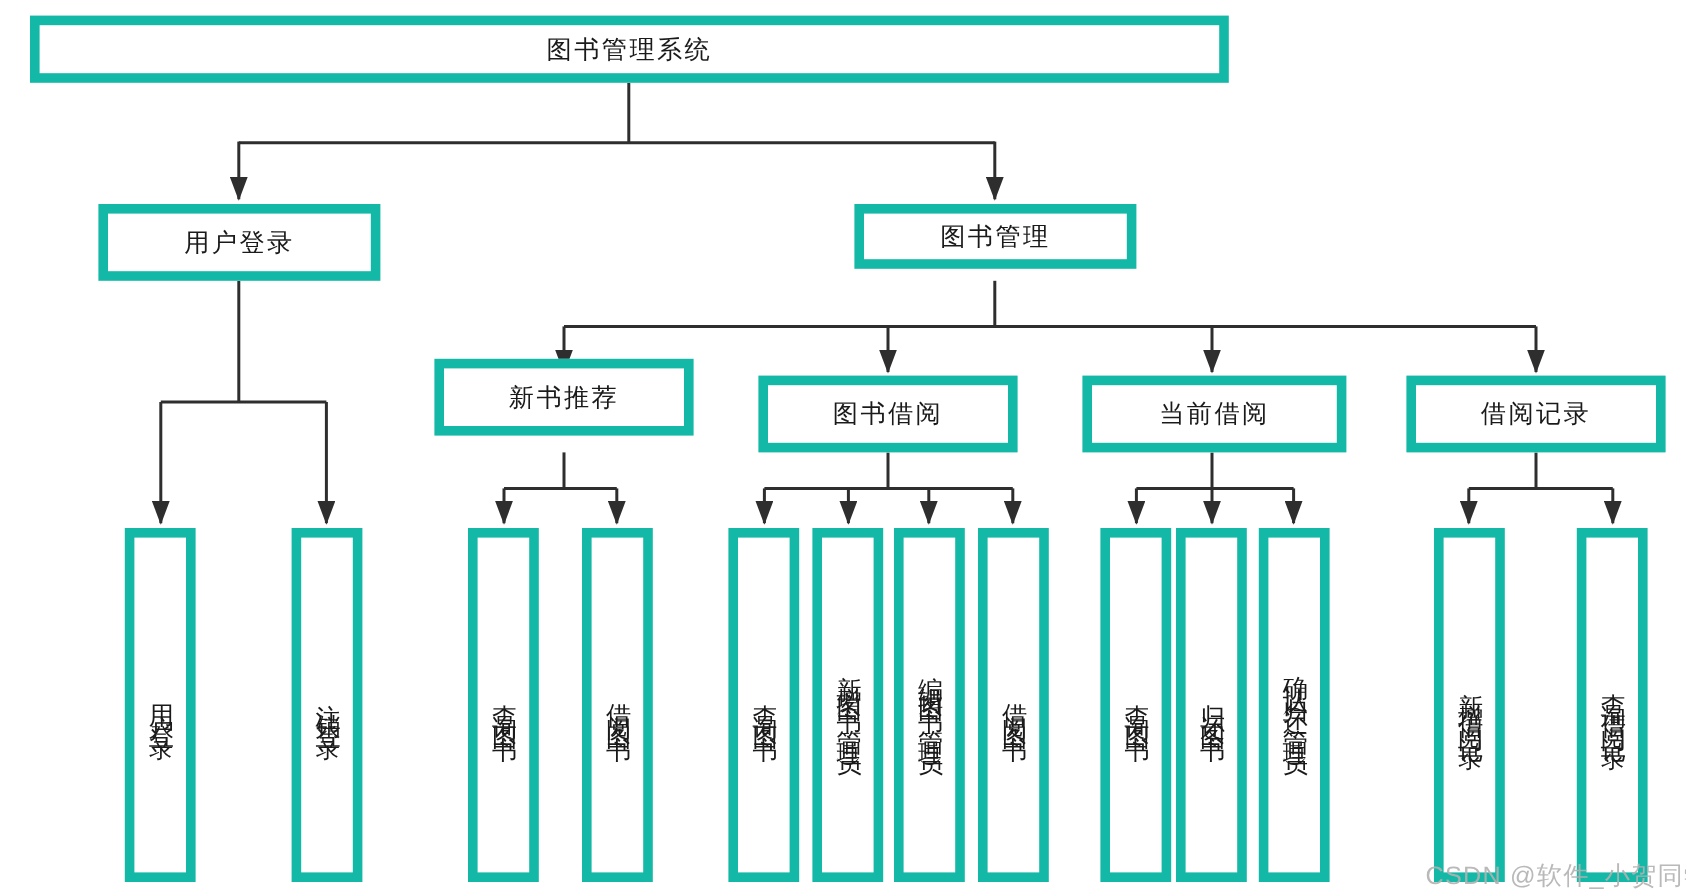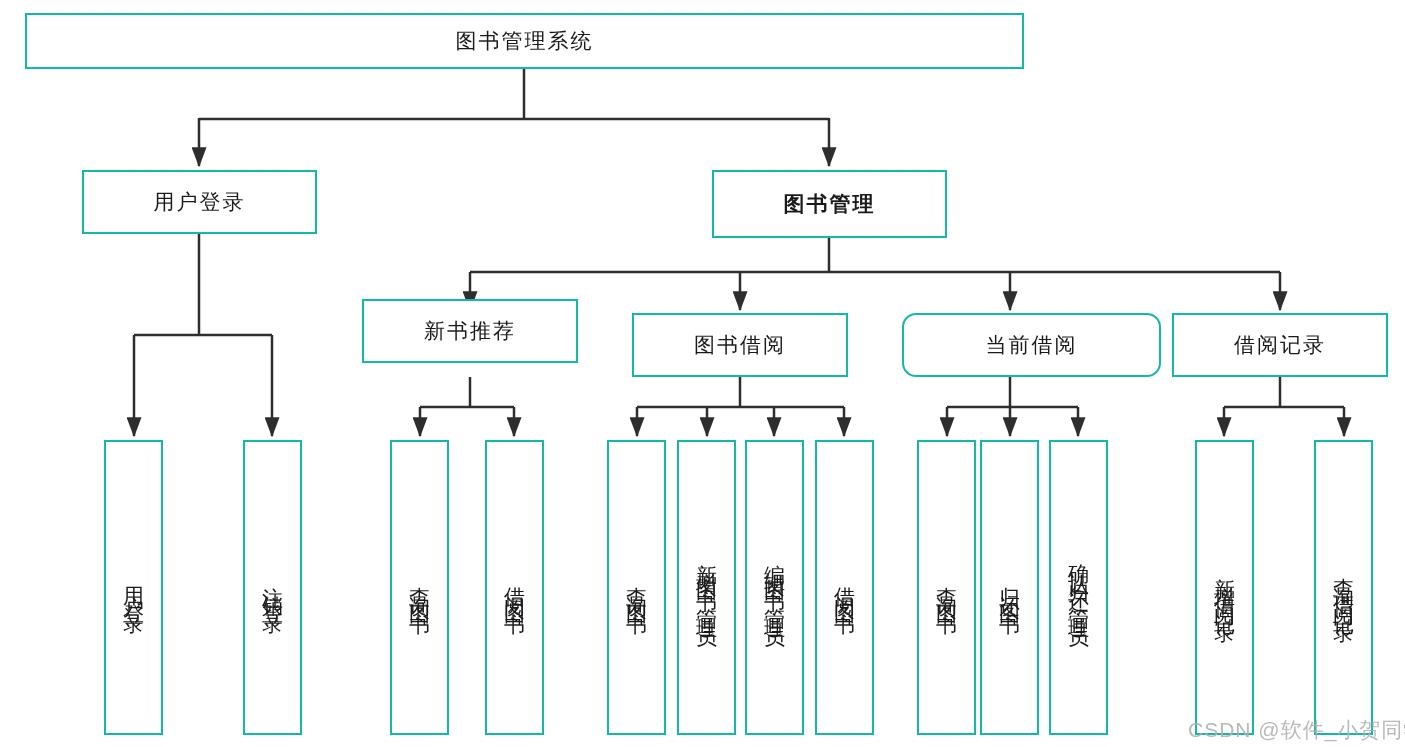--- a/index.html
+++ b/index.html
@@ -6,21 +6,21 @@
   .canvas{
     position:relative;
     width:1405px;height:747px;
     background:#ffffff;
     font-family:"Liberation Sans","DejaVu Sans",sans-serif;
     overflow:hidden;
   }
   .connectors{position:absolute;left:0;top:0;width:1405px;height:747px;}
   .box{
     position:absolute;
-    border:2px solid #14b8a6;
+    border:8px solid #14b8a6;
     background:#ffffff;
     box-sizing:border-box;
     display:flex;align-items:center;justify-content:center;
     color:#1a1a1a;
   }
   .box.h span{
     font-size:21px;
     letter-spacing:2px;
     white-space:nowrap;
     color:#1a1a1a;
@@ -100,31 +100,31 @@
     </g>
   </svg>
 
   <div class="box h" style="left:25px;top:13px;width:999px;height:56px;">
     <span>图书管理系统</span>
   </div>
 
   <div class="box h" style="left:82px;top:170px;width:235px;height:64px;">
     <span>用户登录</span>
   </div>
-  <div class="box h" style="left:712px;top:170px;width:235px;height:68px;font-weight:bold;">
+  <div class="box h" style="left:712px;top:170px;width:235px;height:54px;">
     <span>图书管理</span>
   </div>
 
   <div class="box h" style="left:362px;top:299px;width:216px;height:64px;">
     <span>新书推荐</span>
   </div>
   <div class="box h" style="left:632px;top:313px;width:216px;height:64px;align-items:center;">
     <span>图书借阅</span>
   </div>
-  <div class="box h" style="left:902px;top:313px;width:259px;height:64px;border-radius:14px;">
+  <div class="box h" style="left:902px;top:313px;width:220px;height:64px;">
     <span>当前借阅</span>
   </div>
   <div class="box h" style="left:1172px;top:313px;width:216px;height:64px;">
     <span>借阅记录</span>
   </div>
 
   <div class="box v" style="left:104px;">
     <span>用户登录</span>
   </div>
   <div class="box v" style="left:243px;">

